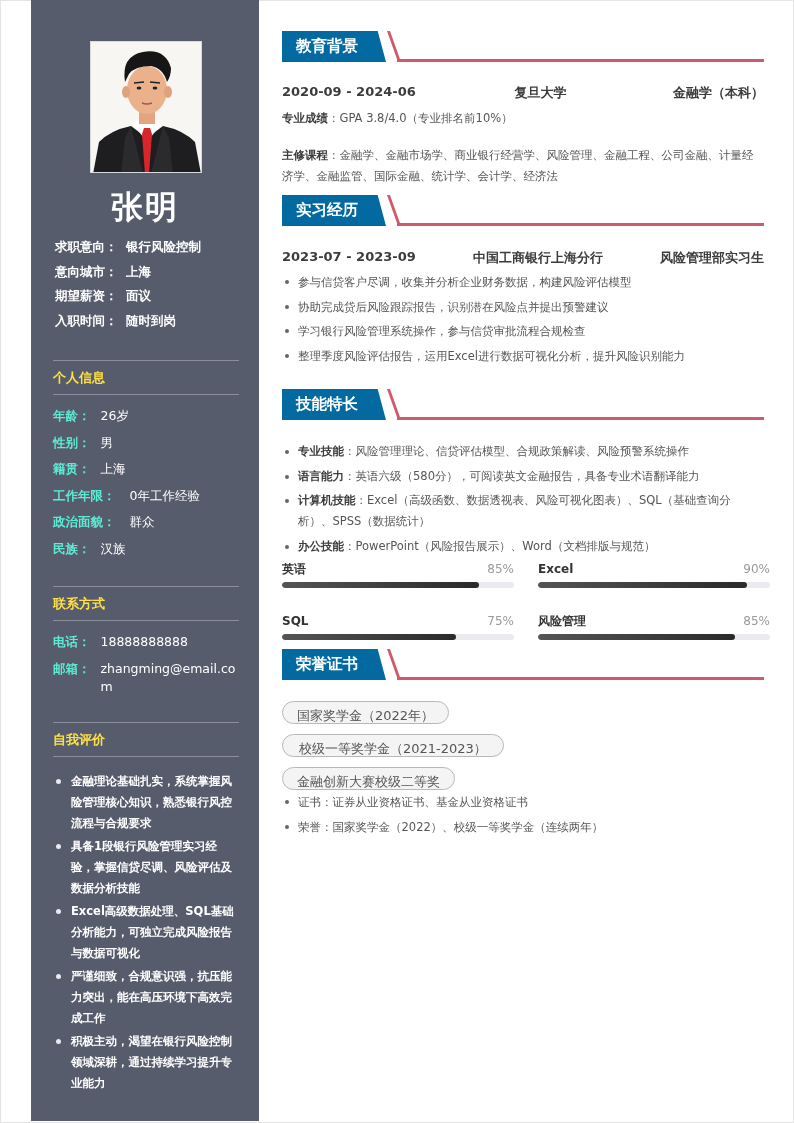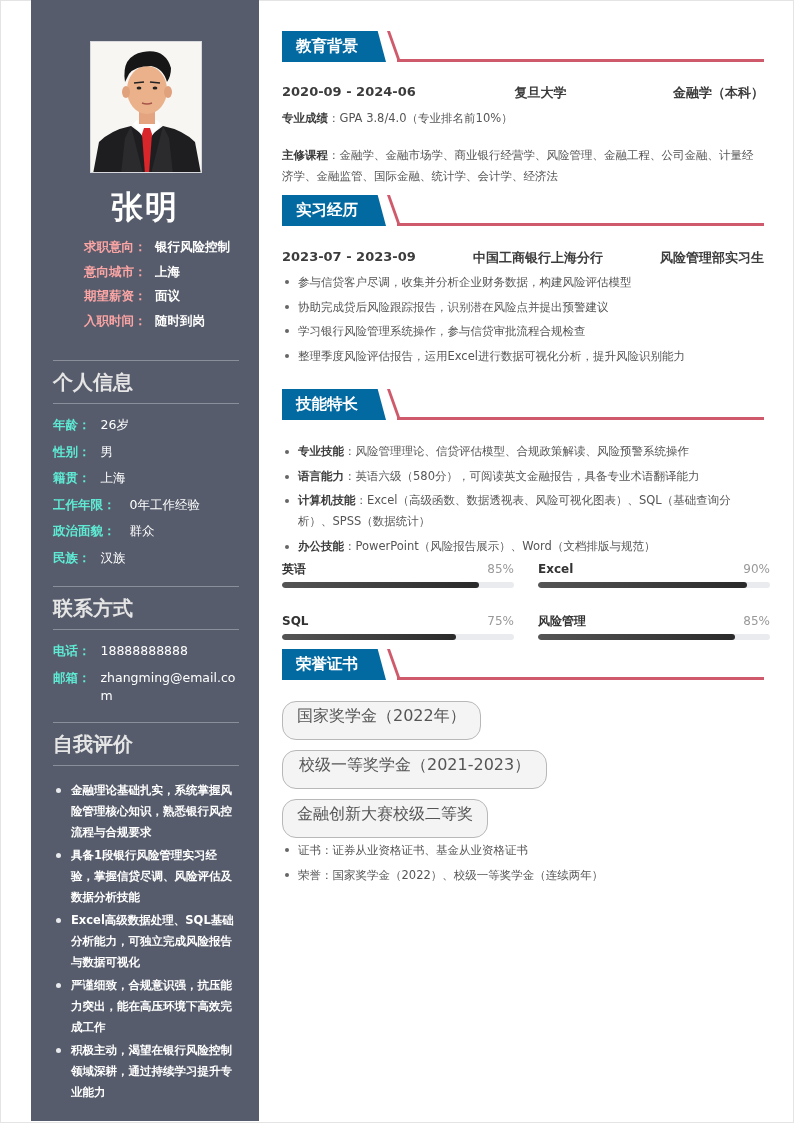--- a/index.html
+++ b/index.html
@@ -6,26 +6,26 @@
     html, body { width: 794px; height: 1123px; background: #ffffff; overflow: hidden; }
     body { font-family: "DejaVu Sans", "Liberation Sans", sans-serif; color: #444; position: relative; }
     .page-border { position: absolute; left: 0; top: 0; width: 794px; height: 1123px; border: 1px solid #e4e4e4; pointer-events: none; }
 
     
     .sidebar { position: absolute; left: 31px; top: 0; width: 228px; height: 1121px; background: #565c6b; color: #eef0f4; }
     .photo { position: absolute; left: 59px; top: 41px; width: 112px; height: 132px; background: #f8f8f6; border: 1px solid #d7d9dd; overflow: hidden; }
     .name { position: absolute; left: 0; top: 186px; width: 228px; text-align: center; font-size: 32px; font-weight: bold; color: #ffffff; letter-spacing: 2px; }
     .intent { position: absolute; left: 24px; top: 237px; width: 190px; }
     .kv-row { display: flex; font-size: 12.5px; font-weight: bold; height: 24.5px; line-height: 20px; color: #f1f2f5; }
-    .kv-row .k { width: 71px; color: #fca5a5; margin-left: 29px; }
+    .kv-row .k { width: 71px; color: #ffffff; }
     .kv-row .v { color: #ffffff; }
 
     .side-section { position: absolute; left: 22px; width: 186px; }
     .side-divider { height: 1px; background: #8a8f9b; width: 186px; }
-    .side-title { font-size: 20px; font-weight: bold; color: #e5e5e5; padding: 8px 0 7px 0; }
+    .side-title { font-size: 13px; font-weight: bold; color: #fde047; padding: 8px 0 7px 0; }
     .info-list { padding-top: 12px; }
     .info-row { display: flex; font-size: 12.5px; line-height: 18px; margin-bottom: 8.6px; }
     .info-row .k { font-weight: bold; color: #5eead4; white-space: nowrap; }
     .info-row .v { color: #ffffff; padding-left: 10px; word-break: break-all; }
     .info-row .v.wide { padding-left: 14px; }
     .eval-list { list-style: none; padding-top: 14px; }
     .eval-list li { position: relative; padding-left: 18px; font-size: 11.5px; font-weight: bold; line-height: 21px; color: #ffffff; margin-bottom: 2px; padding-right: 4px; }
     .eval-list li::before { content: ""; position: absolute; left: 3px; top: 8px; width: 5px; height: 5px; border-radius: 50%; background: #e8eaee; }
 
     
@@ -47,21 +47,21 @@
     .bul.skills li::before { top: 9px; }
 
     .bars { display: grid; grid-template-columns: 232px 232px; column-gap: 18px; row-gap: 9px; margin-top: 2px; gap: 24px; }
     .bar-item .bar-top { display: flex; justify-content: space-between; font-size: 12px; line-height: 18px; }
     .bar-item .bar-label { font-weight: bold; color: #333; }
     .bar-item .bar-pct { color: #999; }
     .bar-track { margin-top: 4px; height: 6px; background: #e9ebef; border-radius: 3px; overflow: hidden; }
     .bar-fill { height: 6px; border-radius: 3px; background: linear-gradient(90deg, #555 0%, #2a2a2a 100%); }
 
     .tags { display: flex; flex-wrap: wrap; gap: 10px 10px; }
-    .tag { border: 1px solid #b8b8b8; background: #f4f4f4; border-radius: 14px; height: 39px; line-height: 27px; font-size: 16px; color: #555; padding: 0 14px; }
+    .tag { border: 1px solid #b8b8b8; background: #f4f4f4; border-radius: 14px; height: 23px; line-height: 27px; font-size: 13px; color: #555; padding: 0 14px; }
   </style>
 </head>
 <body>
 
 <div class="page-border"></div>
 
 <aside class="sidebar">
   <div class="photo">
     <svg width="112" height="132" viewBox="0 0 112 132">
       <rect width="112" height="132" fill="#f7f6f3"></rect>

